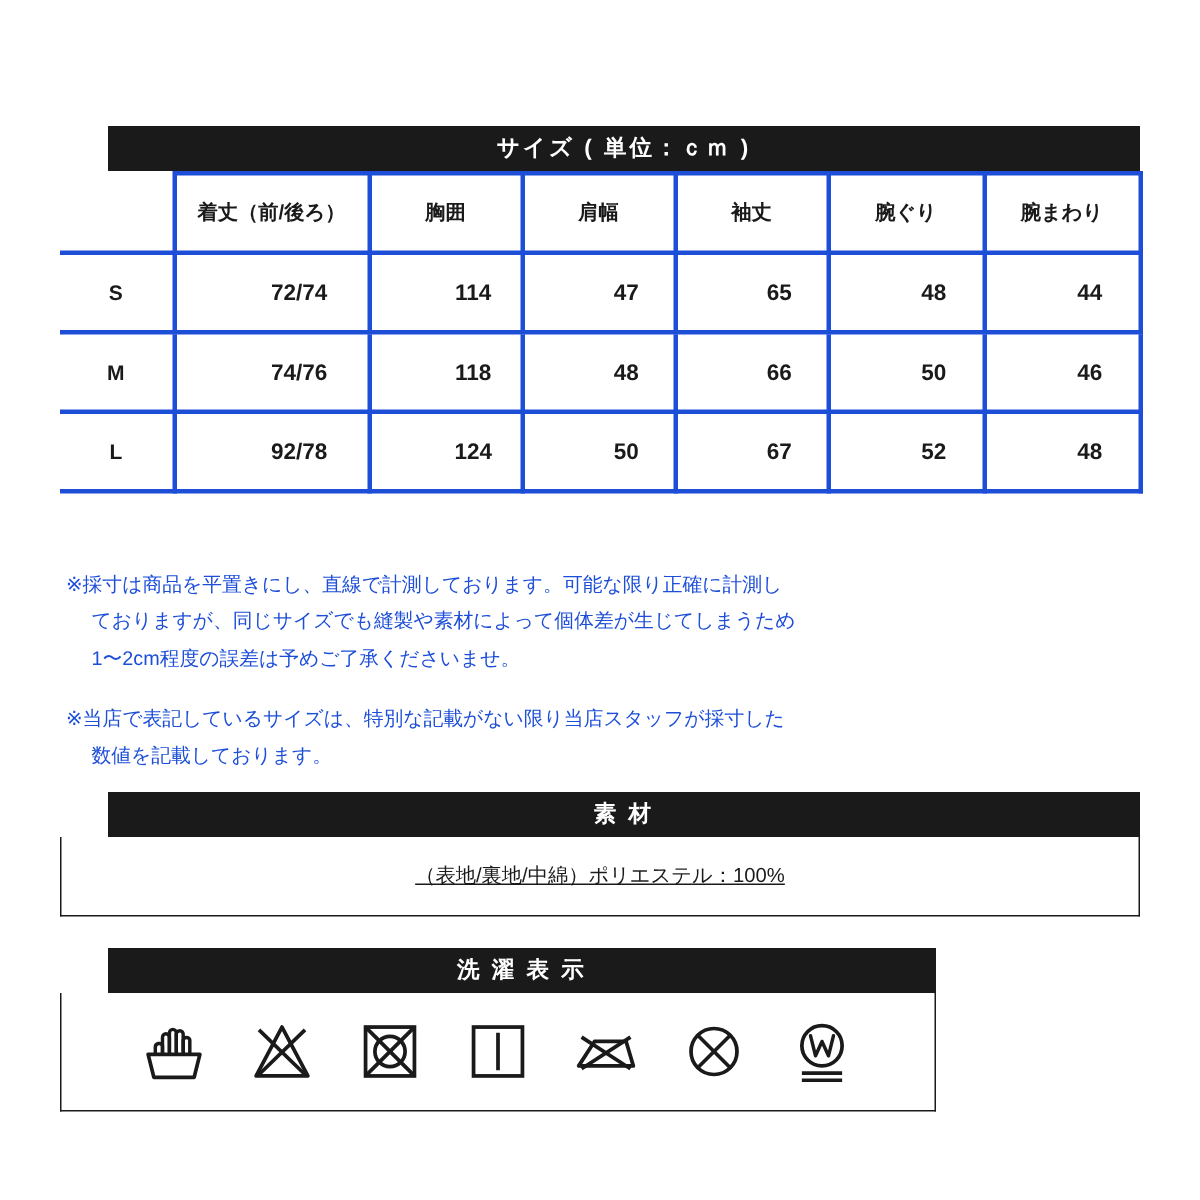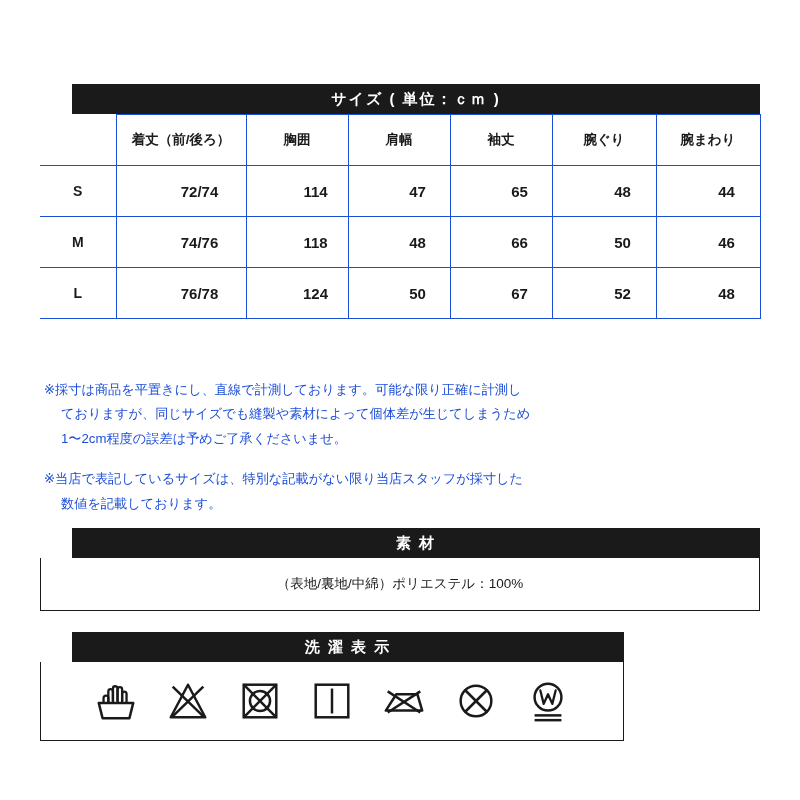--- a/index.html
+++ b/index.html
@@ -40,21 +40,21 @@
     margin-left: 32px;
   }
   table.size-table {
     border-collapse: collapse;
     width: 720px;
     table-layout: fixed;
     background: #ffffff;
   }
   table.size-table th,
   table.size-table td {
-    border: 1px solid #1d4ed8;
+    border: 3px solid #1d4ed8;
     text-align: center;
     font-size: 14px;
     color: #1a1a1a;
     height: 48px;
     font-weight: normal;
   }
   table.size-table thead th {
     font-size: 13.5px;
     font-weight: bold;
     height: 48px;
@@ -104,20 +104,21 @@
   }
   .material-body {
     border: 1px solid #1a1a1a;
     border-top: none;
     height: 52px;
     line-height: 52px;
     text-align: center;
     font-size: 13.5px;
     color: #1a1a1a;
     background: #ffffff;
+    text-decoration: underline;
   }
 
   
   .wash-block {
     position: absolute;
     left: 40px;
     top: 632px;
     width: 584px;
   }
   .wash-body {
@@ -178,21 +179,21 @@
           <th class="rowlabel">M</th>
           <td>74/76</td>
           <td>118</td>
           <td>48</td>
           <td>66</td>
           <td>50</td>
           <td>46</td>
         </tr>
         <tr>
           <th class="rowlabel">L</th>
-          <td>76/78</td>
+          <td>92/78</td>
           <td>124</td>
           <td>50</td>
           <td>67</td>
           <td>52</td>
           <td>48</td>
         </tr>
       </tbody>
     </table>
   </div>
 

